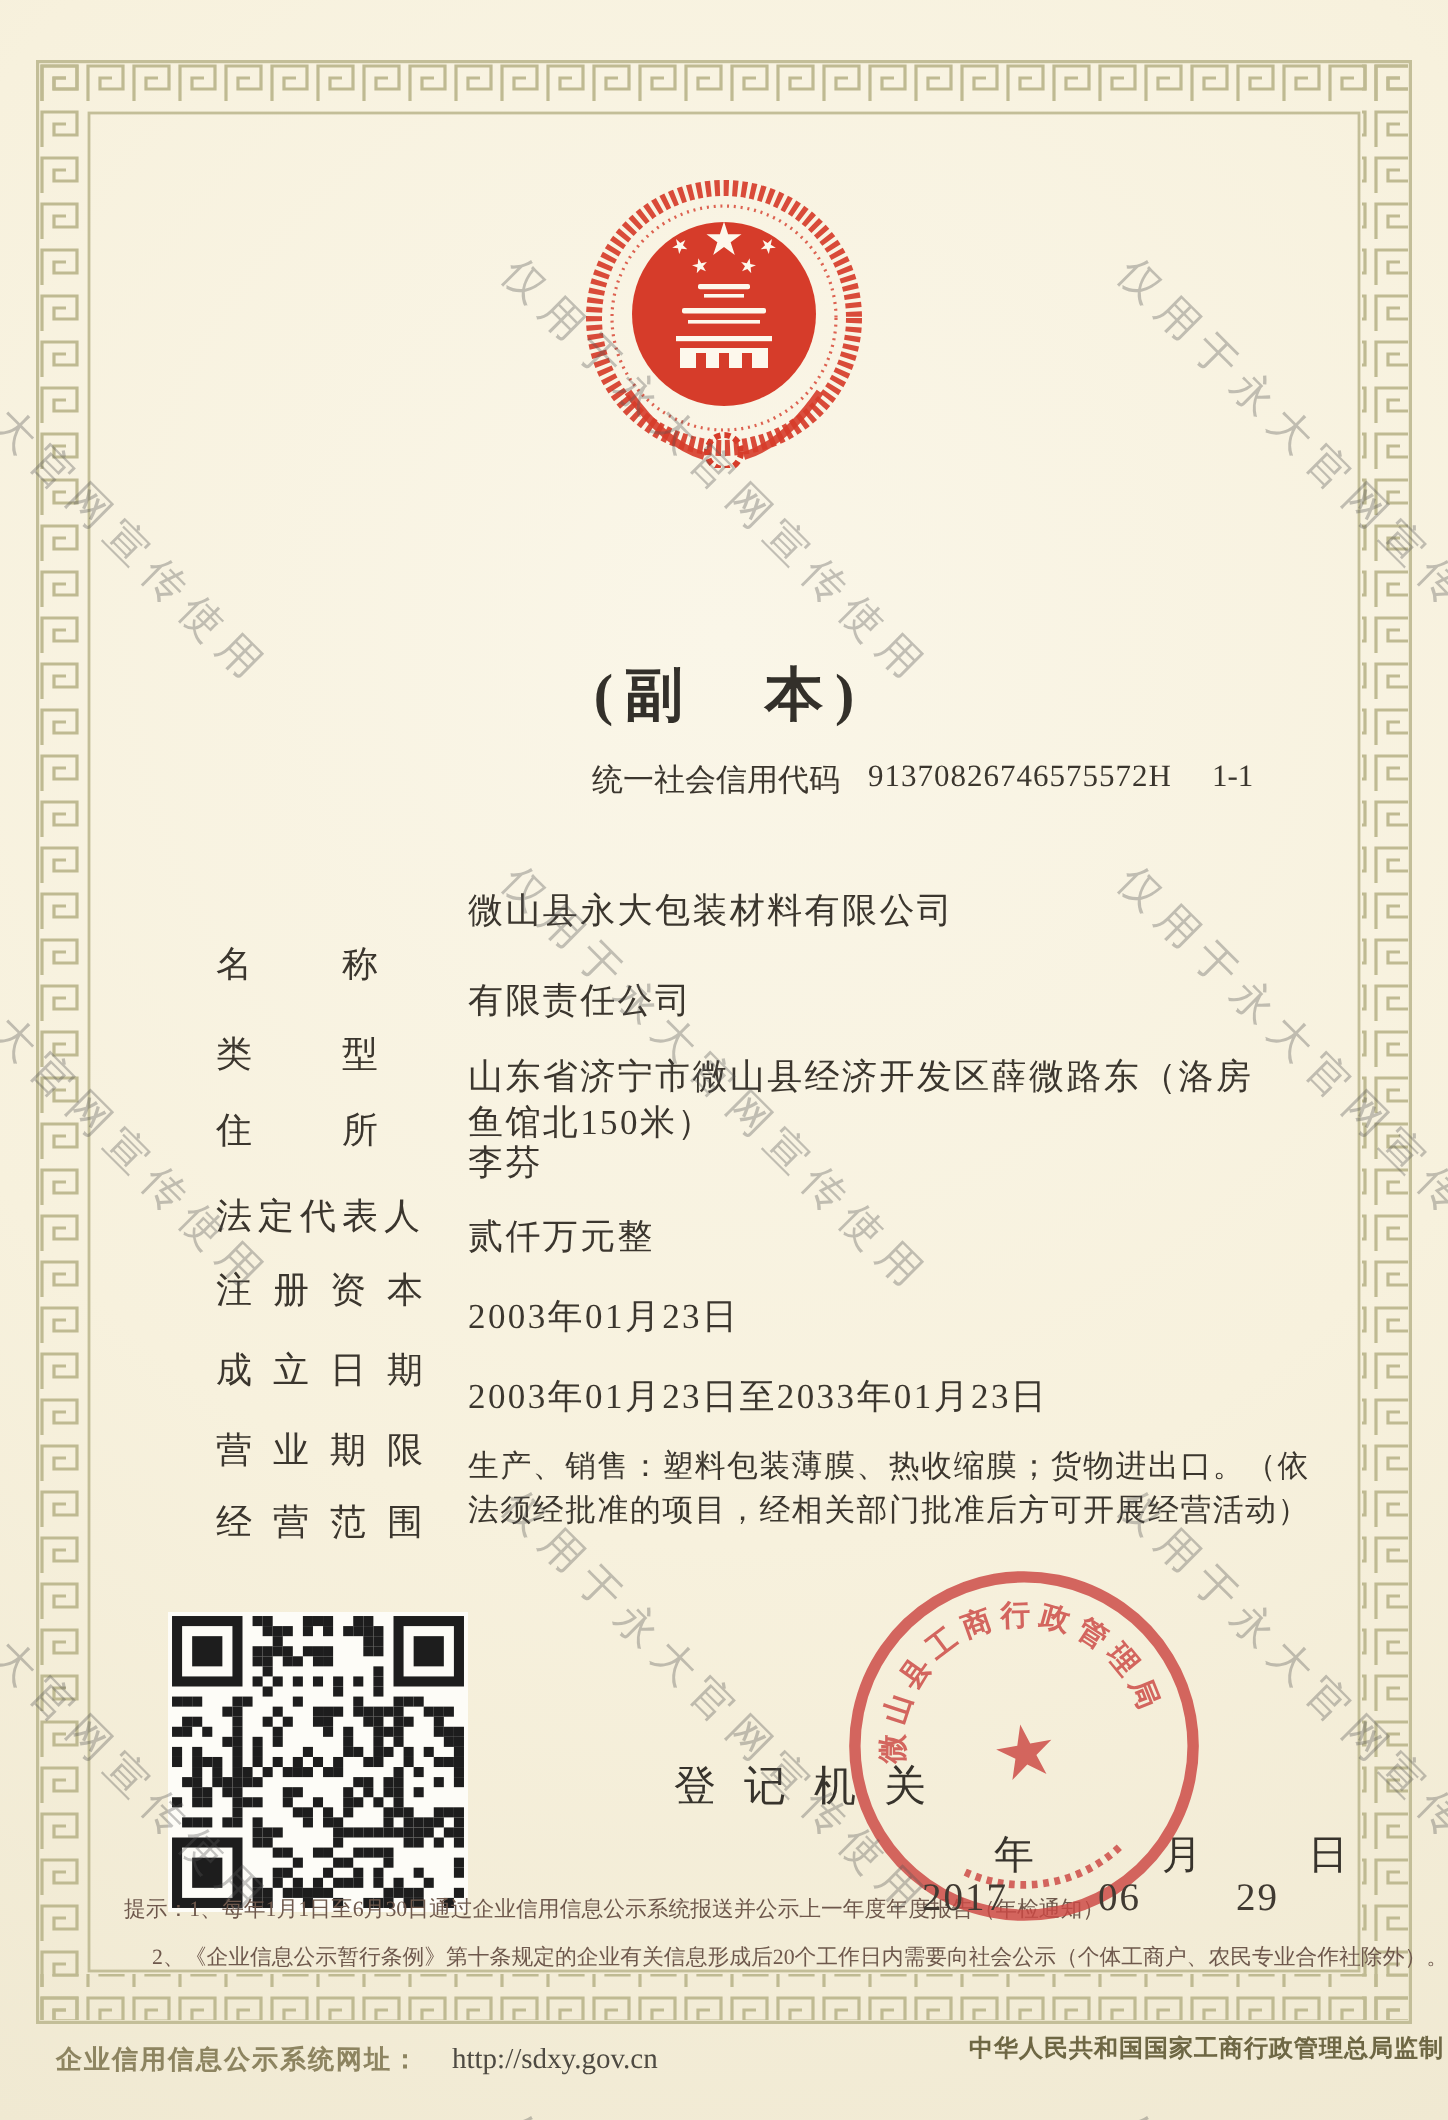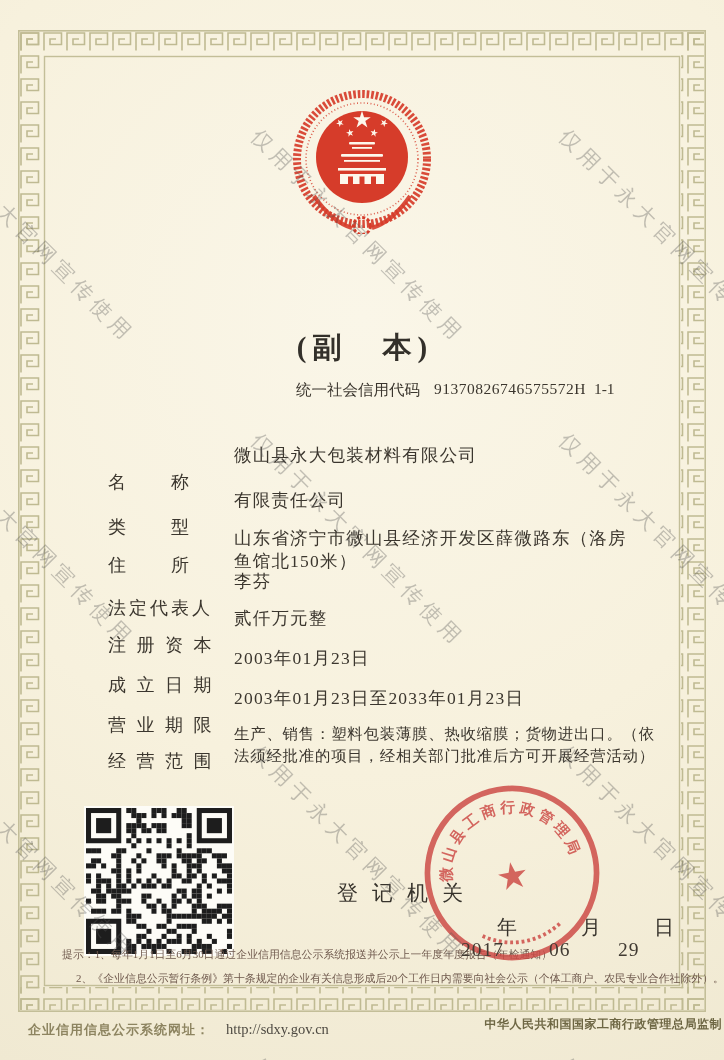--- a/index.html
+++ b/index.html
@@ -17,21 +17,21 @@
   }
   .subtitle{
     position:absolute;top:328px;left:50%;transform:translateX(calc(-50% + 3px));
     font-size:29px;letter-spacing:6px;color:#33302a;font-weight:600;white-space:nowrap;z-index:3;
   }
   .credit-row{
     position:absolute;left:296px;top:380px;display:flex;align-items:flex-start;
     font-size:15.5px;font-weight:400;color:#3b362e;z-index:3;white-space:nowrap;
   }
   .credit-row .code{margin-left:14px;letter-spacing:.5px;}
-  .credit-row .copy{margin-left:8px;}
+  .credit-row .copy{margin-left:20px;}
   .frow{position:absolute;left:108px;display:flex;z-index:3;}
   .lab{flex:none;width:126px;font-size:18px;letter-spacing:3px;color:#3b362e;margin-top:26px;}
   .val{width:436px;font-size:17.5px;letter-spacing:1.2px;line-height:23px;color:#3b362e;}
   .r-name{top:444px}.r-type{top:489px}.r-addr{top:527px}.r-legal{top:570px}
   .r-cap{top:607px}.r-est{top:647px}.r-term{top:687px}.r-scope{top:723px}
   .r-addr .val{width:396px;}
   .r-scope .val{font-size:15.4px;line-height:21.5px;letter-spacing:.8px;width:428px;}
   .qr{position:absolute;left:84px;top:806px;z-index:3;}
   .reg-label{
     position:absolute;left:337px;top:860px;font-size:21px;letter-spacing:14px;

